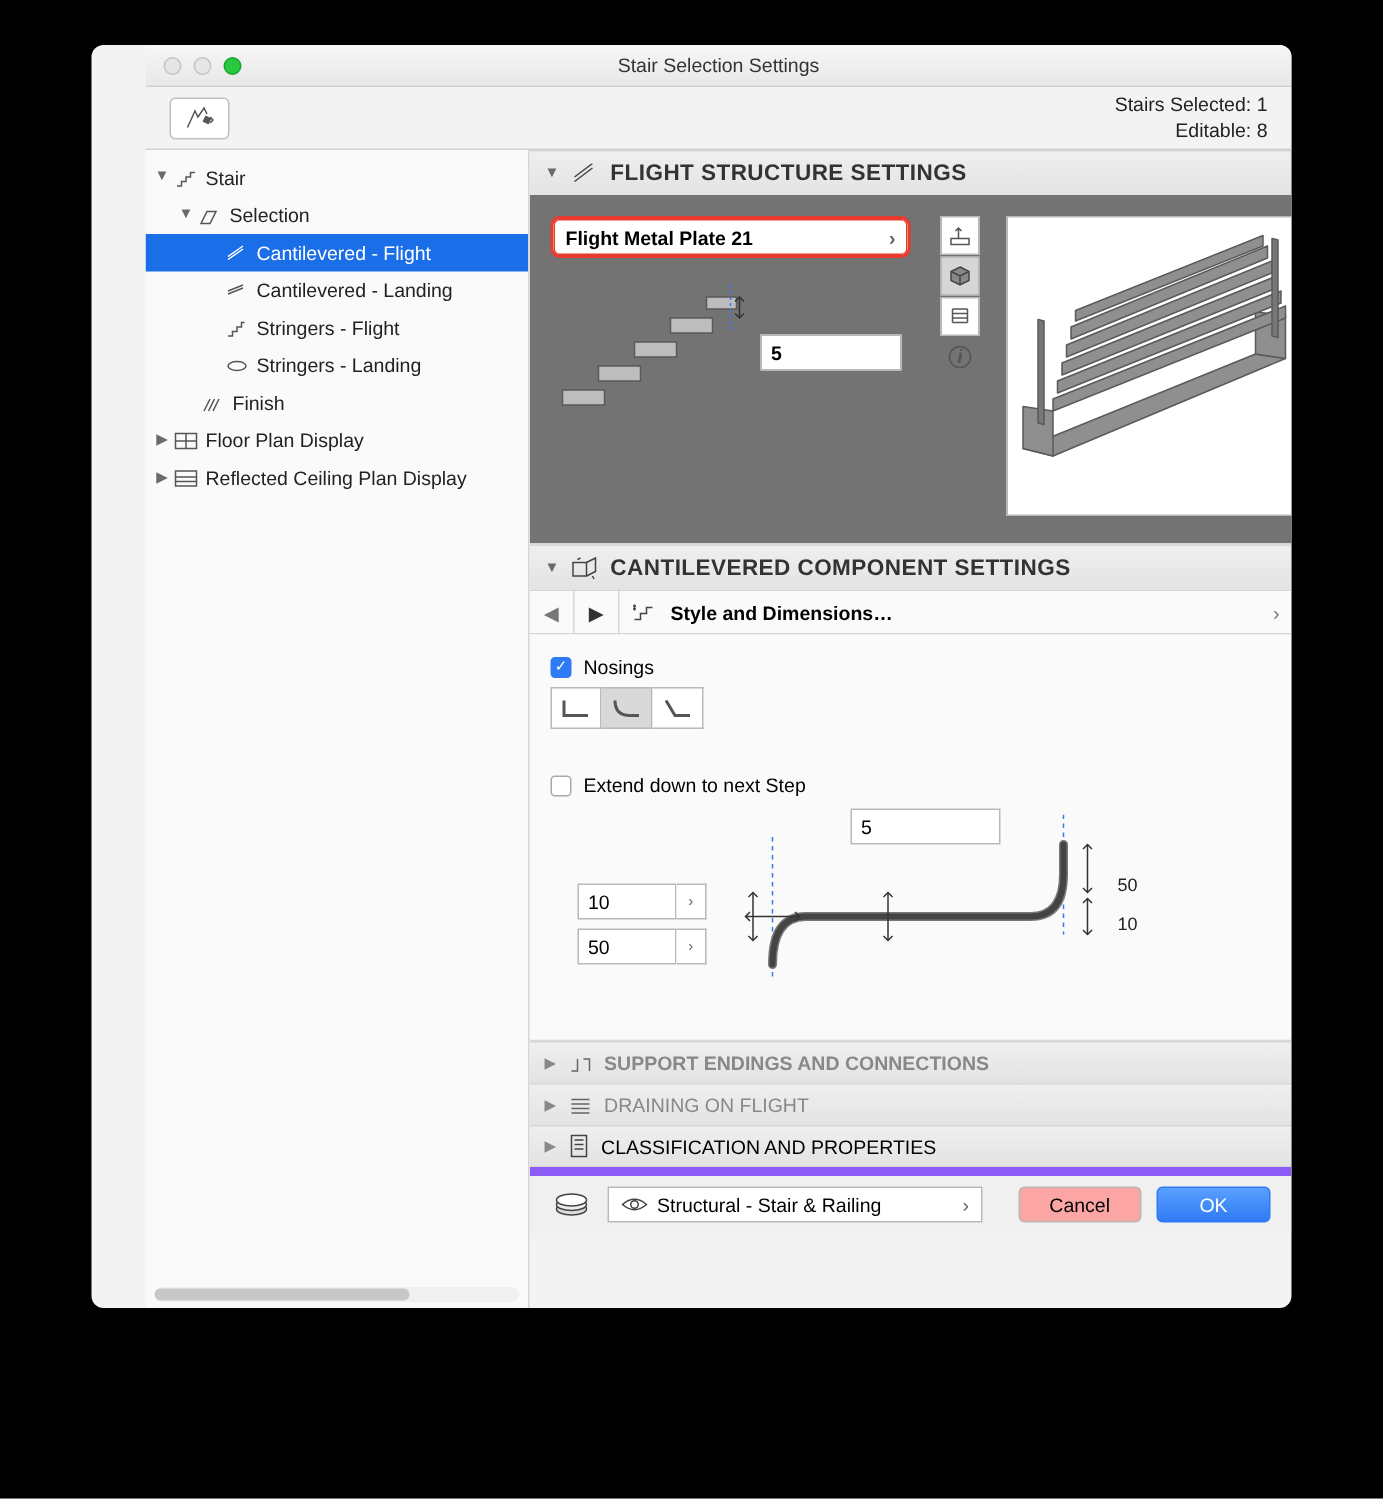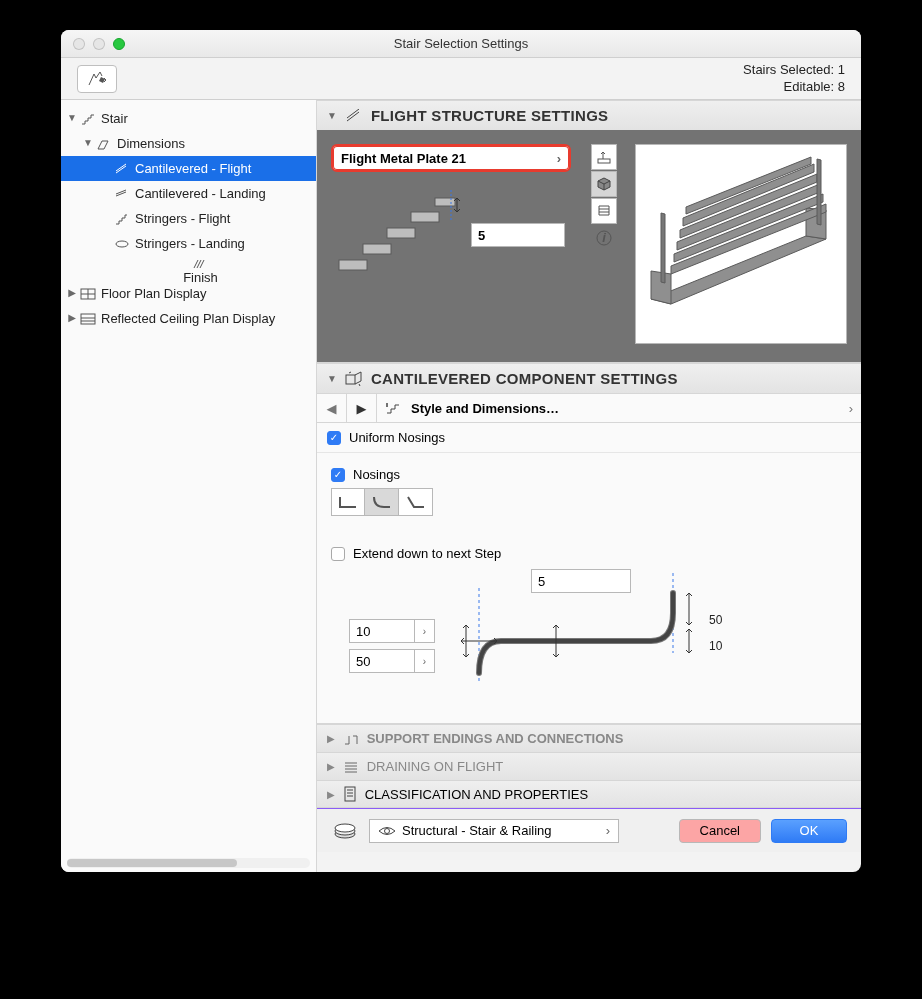--- a/index.html
+++ b/index.html
@@ -1,17 +1,17 @@
 <!DOCTYPE html>
 <html><head>
 <meta charset="utf-8">
 <style>
 * { box-sizing: border-box; margin: 0; padding: 0; font-family: -apple-system, "Helvetica Neue", Arial, sans-serif; font-size: 13px; }
 body { background: #000; display: flex; align-items: flex-start; justify-content: center; padding: 30px 0; }
-.window { width: 800px; background: #f3f3f3; border-radius: 8px; box-shadow: 0 20px 60px rgba(0,0,0,.5); overflow: hidden; position: relative; }
+.window { width: 800px; background: #f3f3f3; border-radius: 8px; box-shadow: 0 20px 60px rgba(0,0,0,.5); overflow: hidden; position: relative; padding-left: 36px; }
 .titlebar { height: 28px; background: linear-gradient(#f6f6f6,#e8e8e8); border-bottom: 1px solid #cfcfcf; display: flex; align-items: center; position: relative; }
 .traffic { display: flex; gap: 8px; padding-left: 12px; }
 .dot { width: 12px; height: 12px; border-radius: 50%; background: #e6e6e6; border: .5px solid rgba(0,0,0,.15); }
 .dot.green { background: #28c840; border-color: #17a52e; }
 .title { position: absolute; left: 0; right: 0; text-align: center; font-size: 13px; color: #333; pointer-events: none; }
 .toolbar { height: 42px; display: flex; align-items: center; padding: 0 16px; border-bottom: 1px solid #cfcfcf; background:#f3f3f3; }
 .iconbtn { width: 40px; height: 28px; border: 1px solid #bfbfbf; border-radius: 4px; background: #fff; display:flex; align-items:center; justify-content:center; }
 .toolbar .right { margin-left: auto; text-align: right; color:#222; line-height:1.3; }
 .body { display: flex; height: 772px; }
 .sidebar { width: 256px; background:#fafafa; border-right:1px solid #d6d6d6; overflow: hidden; position:relative; }
@@ -58,21 +58,21 @@
 .nosing-opts .opt.sel { background:#d9d9d9; }
 .extend-row { margin-top:30px; display:flex; align-items:center; gap:8px; }
 .dim-area { margin-top:12px; position:relative; height:130px; }
 .dim-area .inp { position:absolute; display:flex; align-items:center; gap:0; }
 .dim-area .inp .num-input { width:66px; }
 .dim-area .inp .chev { width:20px; height:24px; border:1px solid #b8b8b8; border-left:none; background:#fff; display:flex; align-items:center; justify-content:center; color:#666; font-size:10px; }
 .dim-area .lbl { position:absolute; font-size:12px; color:#222; }
 .profile-svg { position:absolute; left:110px; top:0px; }
 .collapsed-panel { height:28px; background:linear-gradient(#efefef,#e3e3e3); border-top:1px solid #d6d6d6; display:flex; align-items:center; padding:0 10px; gap:8px; }
 .collapsed-panel .twisty { font-size:10px; color:#888; }
-.footer { height:44px; border-top:1px solid #8b5cf6; display:flex; align-items:center; padding:0 14px; gap:10px; background:#f0f0f0; }
+.footer { height:44px; border-top:6px solid #8b5cf6; display:flex; align-items:center; padding:0 14px; gap:10px; background:#f0f0f0; }
 .layer-icon { width:28px; height:20px; display:flex; align-items:center; justify-content:center; }
 .layer-select { flex:0 0 250px; height:24px; border:1px solid #b8b8b8; background:#fff; display:flex; align-items:center; padding:0 8px; justify-content:space-between; }
 .btn { height:24px; padding:0 20px; border:1px solid #b8b8b8; border-radius:4px; background:#fca5a5; display:flex; align-items:center; }
 .btn.primary { background:linear-gradient(#5aa0ff,#2f7bf5); border-color:#2f7bf5; color:#fff; min-width:76px; justify-content:center; }
 .footer .spacer { flex:1; }
 svg { display:block; }
 </style>
 </head>
 <body>
 
@@ -120,21 +120,21 @@
         </div>
         <div class="node" style="padding-left:22px;">
           <span class="arrow down"></span>
           <span class="icon">
               <svg width="16" height="14">
                 <g stroke="#555" fill="none">
                   <path d="M2 12 l4 -8 h6 l-4 8 z"></path>
                 </g>
               </svg>
             </span>
-          <span>Dimensions</span>
+          <span>Selection</span>
         </div>
         <div class="node selected" style="padding-left:50px;">
           <span class="icon">
               <svg width="16" height="12">
                 <g stroke="#fff" fill="none">
                   <path d="M2 10 l10 -7 M2 8 l10 -7"></path>
                 </g>
               </svg>
             </span>
           <span>Cantilevered - Flight</span>
@@ -162,21 +162,21 @@
         <div class="node" style="padding-left:50px;">
           <span class="icon">
               <svg width="16" height="10">
                 <g stroke="#555" fill="none">
                   <ellipse cx="8" cy="5" rx="6" ry="3"></ellipse>
                 </g>
               </svg>
             </span>
           <span>Stringers - Landing</span>
         </div>
-        <div class="node" style="padding-left:24px;flex-direction:column;">
+        <div class="node" style="padding-left:24px;">
           <span class="spacer" style="width:10px;"></span>
           <span class="icon">
               <svg width="16" height="14">
                 <g stroke="#555" fill="none">
                   <path d="M2 12 l4-8 M5 12 l4-8 M8 12 l4-8"></path>
                 </g>
               </svg>
             </span>
           <span>Finish</span>
         </div>
@@ -330,24 +330,20 @@
                   <g stroke="#444" fill="none">
                     <path d="M2 12 h4 v-4 h4 v-4 h4"></path>
                     <path d="M2 2 v4 M1 3 h2 M1 5 h2"></path>
                   </g>
                 </svg>
               </span>
             <b>Style and Dimensions…</b>
             <span class="chev">›</span>
           </div>
         </div>
-        <div class="checkrow">
-          <span class="mac-check checked"></span>
-          <span>Uniform Nosings</span>
-        </div>
 
         <div class="cantilever-body">
           <div style="display:flex;align-items:center;gap:8px;">
             <span class="mac-check checked"></span>
             <span>Nosings</span>
           </div>
           <div class="nosing-opts">
             <div class="opt">
                 <svg width="24" height="18">
                   <path d="M4 4 v10 h16" stroke="#555" fill="none" stroke-width="2"></path>

